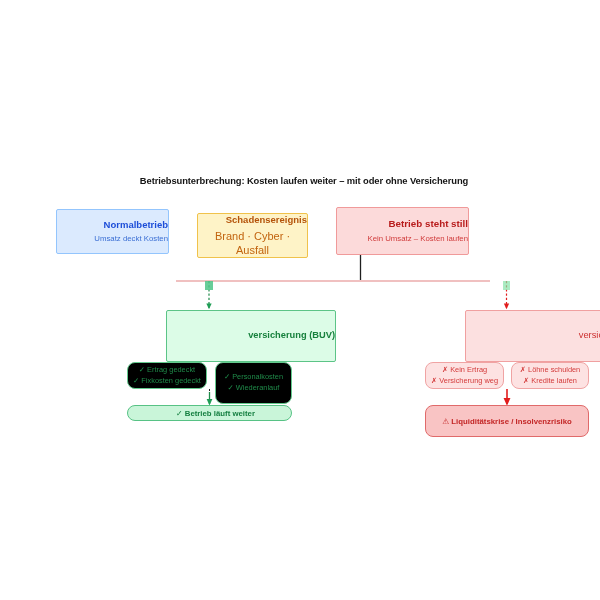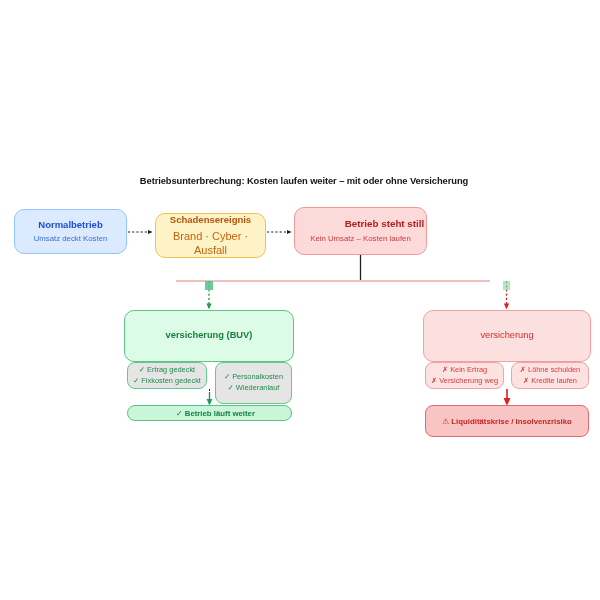--- a/index.html
+++ b/index.html
@@ -8,27 +8,28 @@
     background:#ffffff;
     font-family:"Liberation Sans","DejaVu Sans",sans-serif;
     overflow:hidden;
     position:relative;
   }
   #canvas{position:absolute;left:0;top:0;width:600px;height:600px;}
 
   .node{
     position:absolute;
     box-sizing:border-box;
-    border-radius:10px;
+    border-radius:2px;
     display:flex;
     flex-direction:column;
-    align-items:center;
+    align-items:flex-end;
     justify-content:center;
     text-align:center;
     z-index:3;
+    margin-left:42px;
   }
   .node .ttl{font-weight:bold;line-height:1.25;}
   .node .sub{line-height:1.3;}
 
   
   #n-normal{
     left:14px;top:209px;width:113px;height:45px;
     background:#dbeafe;border:1.3px solid #93c5fd;
   }
   #n-normal .ttl{font-size:9.5px;color:#1d4ed8;}
@@ -63,21 +64,21 @@
 
   
   .detail{
     position:absolute;box-sizing:border-box;
     border-radius:8px;
     display:flex;flex-direction:column;
     align-items:center;justify-content:center;
     z-index:3;
   }
   .detail span{font-size:7.4px;line-height:1.45;white-space:nowrap;}
-  .det-green{background:#e5e5e5;border:1.2px solid #63c98d;}
+  .det-green{background:#000000;border:1.2px solid #63c98d;}
   .det-green span{color:#1f8a49;}
   .det-pink{background:#fde2e2;border:1.2px solid #f0a3a3;}
   .det-pink span{color:#d33a3a;}
 
   #d-g1{left:127px;top:362px;width:80px;height:27px;}
   #d-g2{left:215px;top:362px;width:77px;height:42px;}
   #d-p1{left:425px;top:362px;width:79px;height:27px;}
   #d-p2{left:511px;top:362px;width:78px;height:27px;}
 
   

